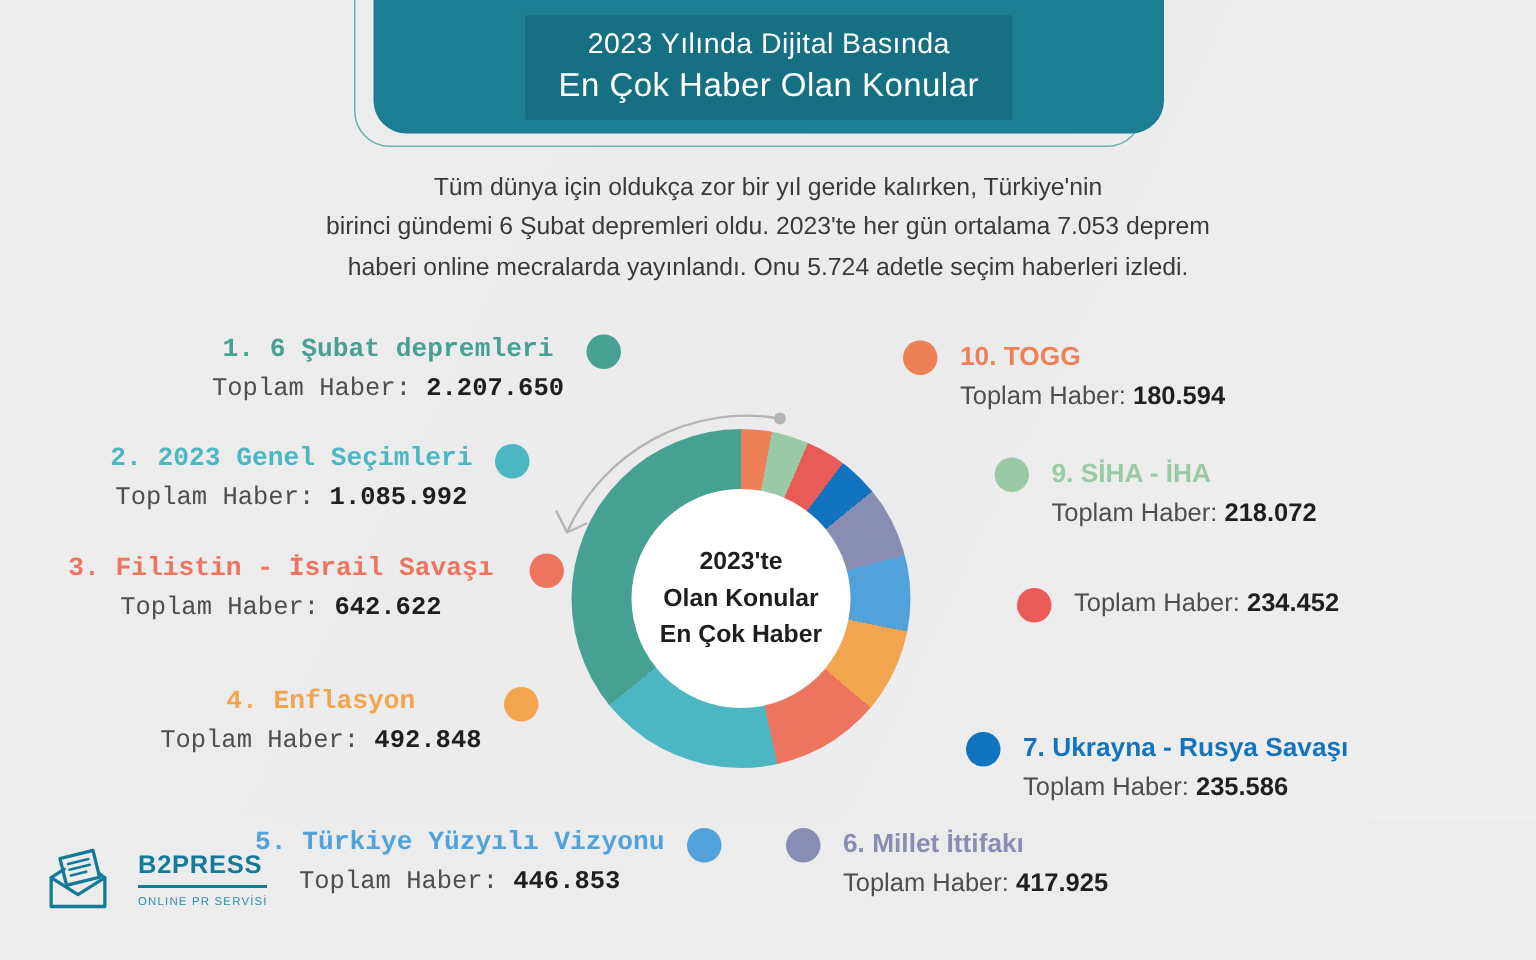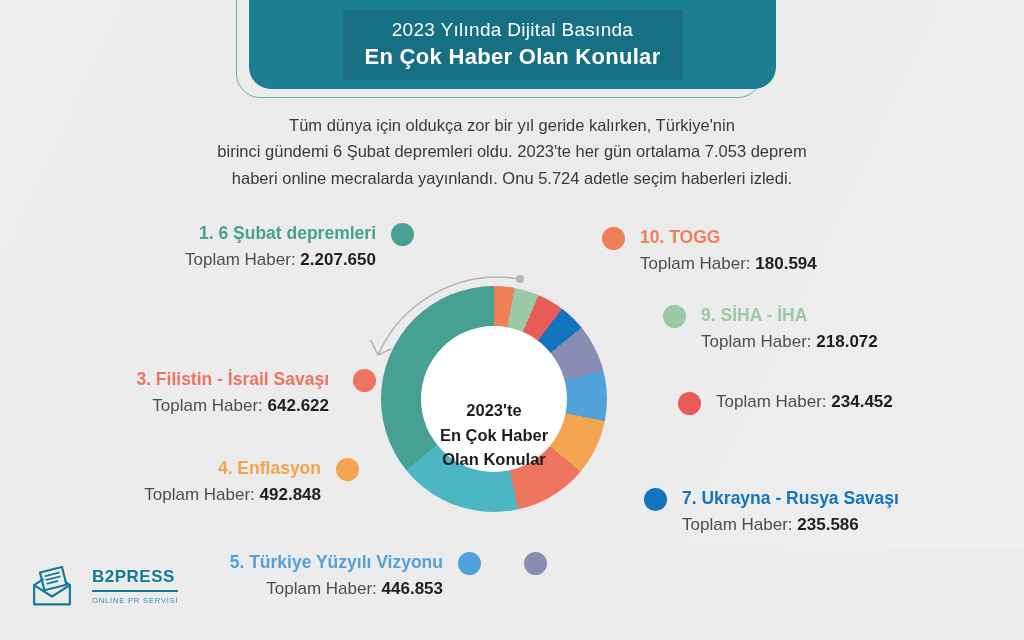--- a/index.html
+++ b/index.html
@@ -17,44 +17,44 @@
   }
   .header-box{
     position:absolute;left:249px;top:-30px;width:527px;height:119px;
     border-radius:22px;display:flex;flex-direction:column;
     justify-content:flex-end;align-items:center;padding-bottom:9px;box-sizing:border-box;
   }
   .header-inner{
     padding:8px 22px 10px;text-align:center;border-radius:2px;
   }
   .header-line1{color:#FFFFFF;font-size:19px;font-weight:400;letter-spacing:.3px;line-height:1.3;}
-  .header-line2{color:#FFFFFF;font-size:22px;font-weight:700;letter-spacing:.3px;line-height:1.25;}
+  .header-line2{color:#FFFFFF;font-size:22px;font-weight:400;letter-spacing:.3px;line-height:1.25;}
 
   
   .intro{
     position:absolute;left:0;right:0;top:112px;text-align:center;
     color:#3A3A3A;font-size:16.5px;line-height:1.6;font-weight:400;
   }
 
   
   .donut{
     position:absolute;left:381px;top:286px;width:226px;height:226px;border-radius:50%;
   }
   .donut-hole{
     position:absolute;left:40px;top:40px;right:40px;bottom:40px;border-radius:50%;
-    background:#FFFFFF;display:flex;flex-direction:column;align-items:center;justify-content:flex-end;
+    background:#FFFFFF;display:flex;flex-direction:column;align-items:center;justify-content:center;
   }
   .donut-label{font-size:16.5px;font-weight:700;color:#1E1E1E;line-height:1.5;text-align:center;}
   .arrow-svg{position:absolute;left:330px;top:258px;width:210px;height:120px;overflow:visible;}
 
   
   .topic{position:absolute;display:flex;align-items:flex-start;gap:15px;}
   .topic .dot{width:23px;height:23px;border-radius:50%;flex:0 0 auto;margin-top:0;}
   .topic .t-text{display:flex;flex-direction:column;gap:5px;}
-  .topic.t-left .t-text{text-align:right;align-items:flex-end;}
+  .topic.t-left .t-text{text-align:right;align-items:center;font-family:Liberation Mono, monospace;}
   .topic.t-right .t-text{text-align:left;align-items:flex-start;}
   .t-title{font-size:17.5px;font-weight:700;line-height:1.25;}
   .t-value{font-size:17px;color:#4E4E4E;font-weight:400;}
   .t-value b{color:#1F1F1F;font-weight:700;}
 
   
   .logo{position:absolute;left:28px;top:563px;display:flex;align-items:center;gap:16px;}
   .logo-icon{width:48px;height:46px;}
   .logo-name{font-size:17px;font-weight:700;letter-spacing:.5px;}
   .logo-rule{height:2px;margin:3px 0 4px;}
@@ -82,37 +82,47 @@
   <svg class="arrow-svg" viewBox="0 0 210 120">
     <path d="M 190 21 A 131 131 0 0 0 48 97" fill="none" stroke="#B5B5B5" stroke-width="1.6"></path>
     <circle cx="190" cy="21" r="4" fill="#B5B5B5"></circle>
     <path d="M 48 97 L 41 83 M 48 97 L 61 91" fill="none" stroke="#B5B5B5" stroke-width="1.6" stroke-linecap="round"></path>
   </svg>
 
   <div class="donut" style="background: conic-gradient(rgb(237, 128, 87) 0deg, rgb(237, 128, 87) 10.55deg, rgb(154, 202, 165) 10.55deg, rgb(154, 202, 165) 23.29deg, rgb(233, 91, 87) 23.29deg, rgb(233, 91, 87) 36.98deg, rgb(18, 116, 191) 36.98deg, rgb(18, 116, 191) 50.75deg, rgb(138, 141, 179) 50.75deg, rgb(138, 141, 179) 75.16deg, rgb(81, 161, 219) 75.16deg, rgb(81, 161, 219) 101.26deg, rgb(243, 164, 79) 101.26deg, rgb(243, 164, 79) 130.06deg, rgb(237, 117, 96) 130.06deg, rgb(237, 117, 96) 167.6deg, rgb(76, 183, 195) 167.6deg, rgb(76, 183, 195) 231.04deg, rgb(71, 161, 147) 231.04deg, rgb(71, 161, 147) 360deg);">
     <div class="donut-hole">
       <div class="donut-label">
         <div>2023'te</div>
+        <div>Olan Konular</div>
         <div>En Çok Haber</div>
-        <div>Olan Konular</div>
       </div>
     </div>
   </div>
 
   <div class="topic t-left" style="right:610px;top:223px;">
     <div class="t-text">
       <div class="t-title" style="color: rgb(71, 161, 147);">1. 6 Şubat depremleri</div>
       <div class="t-value">
         <span>Toplam Haber:</span>
         <b>2.207.650</b>
       </div>
     </div>
     <span class="dot" style="background: rgb(71, 161, 147);"></span>
   </div>
 
+  <div class="topic t-left" style="right:671px;top:296px;">
+    <div class="t-text">
+      <div class="t-title" style="color: rgb(76, 183, 195);">2. 2023 Genel Seçimleri</div>
+      <div class="t-value">
+        <span>Toplam Haber:</span>
+        <b>1.085.992</b>
+      </div>
+    </div>
+    <span class="dot" style="background: rgb(76, 183, 195);"></span>
+  </div>
 
   <div class="topic t-left" style="right:648px;top:369px;gap:24px;">
     <div class="t-text">
       <div class="t-title" style="color: rgb(237, 117, 96);">3. Filistin - İsrail Savaşı</div>
       <div class="t-value">
         <span>Toplam Haber:</span>
         <b>642.622</b>
       </div>
     </div>
     <span class="dot" style="background: rgb(237, 117, 96);"></span>
@@ -178,20 +188,27 @@
       <div class="t-title" style="color: rgb(18, 116, 191);">7. Ukrayna - Rusya Savaşı</div>
       <div class="t-value">
         <span>Toplam Haber:</span>
         <b>235.586</b>
       </div>
     </div>
   </div>
 
   <div class="topic t-right" style="left:524px;top:552px;">
     <span class="dot" style="background: rgb(138, 141, 179);"></span>
+    <div class="t-text">
+      <div class="t-title" style="color: rgb(138, 141, 179);">6. Millet İttifakı</div>
+      <div class="t-value">
+        <span>Toplam Haber:</span>
+        <b>417.925</b>
+      </div>
+    </div>
   </div>
 
   <div class="logo">
     <svg class="logo-icon" viewBox="0 0 110 100">
       <g transform="rotate(-14 58 34)">
         <rect x="32" y="12" width="52" height="42" fill="#ECECEC" stroke="#137A99" stroke-width="5" stroke-linejoin="round"></rect>
         <line x1="42" y1="23" x2="74" y2="23" stroke="#137A99" stroke-width="4" stroke-linecap="round"></line>
         <line x1="42" y1="32" x2="74" y2="32" stroke="#137A99" stroke-width="4" stroke-linecap="round"></line>
         <line x1="42" y1="41" x2="66" y2="41" stroke="#137A99" stroke-width="4" stroke-linecap="round"></line>
       </g>

